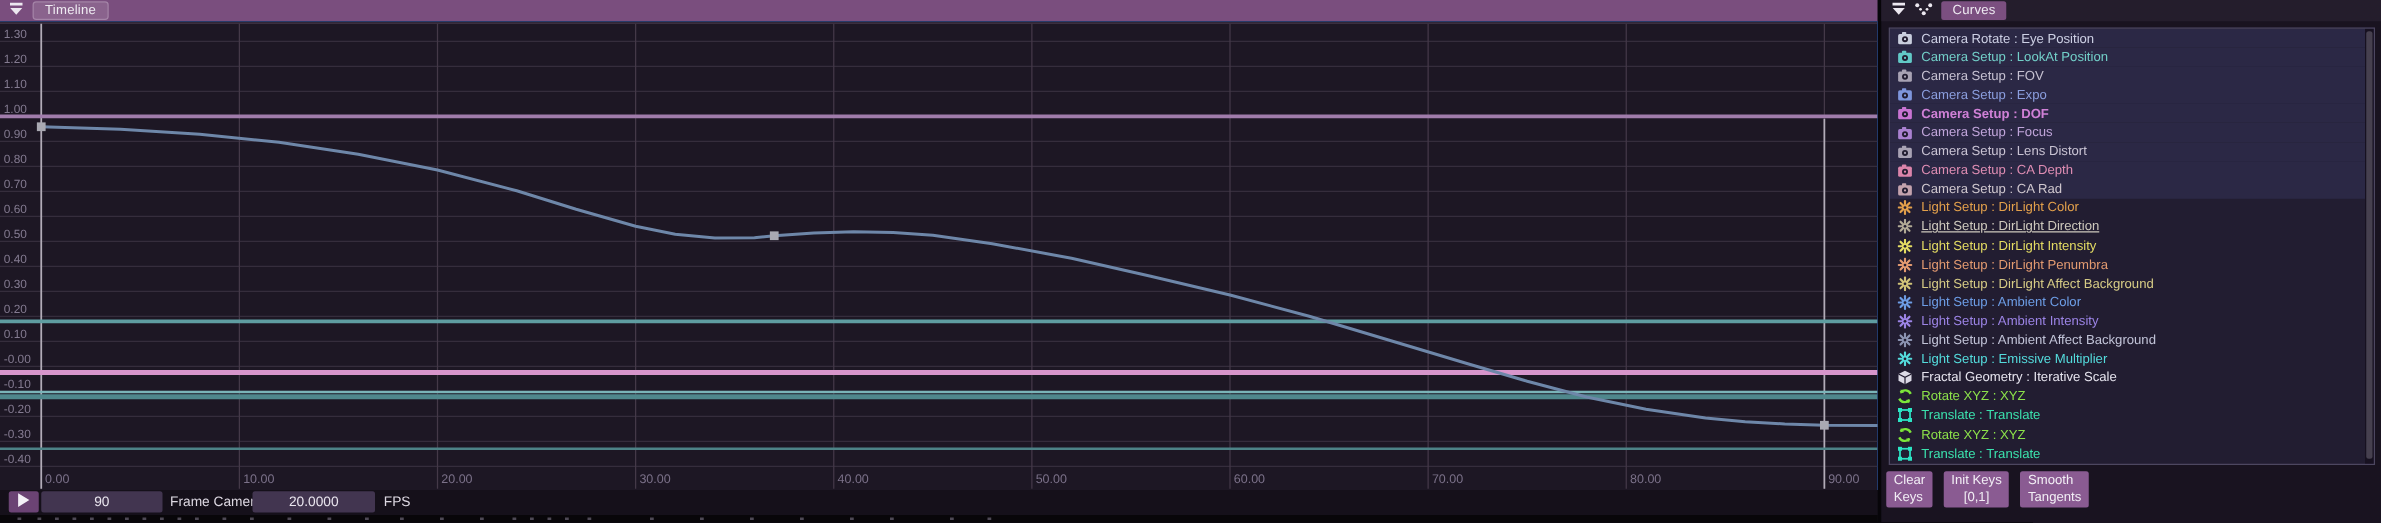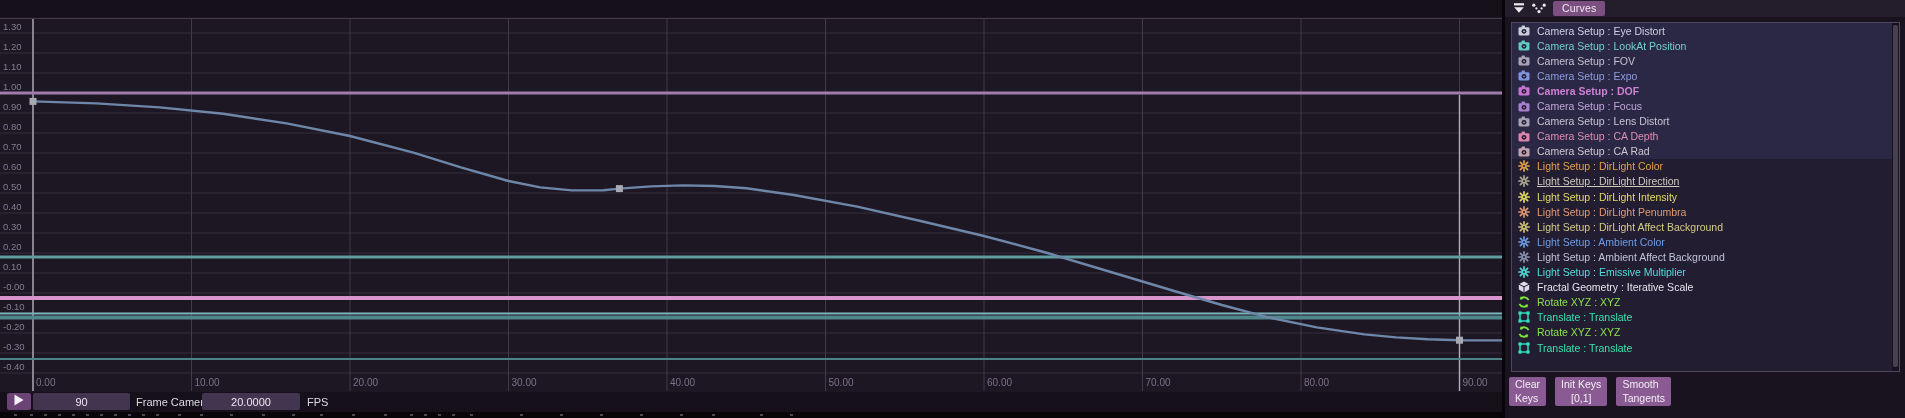--- a/index.html
+++ b/index.html
@@ -51,20 +51,31 @@
   .cbtn { background:#8a5b92; color:#f2eef5; border:none; border-radius:2px; font-size:10.5px;
           line-height:13.5px; padding:1px 6px; text-align:left; font-family:inherit; cursor:pointer; }
   .cbtn.center { text-align:center; }
 </style>
 </head>
 <body>
 
 <div class="root">
 
   <section class="panel timeline-panel">
+    <header class="tl-header">
+      <span class="icon">
+        <svg width="12" height="12" viewBox="0 0 12 12">
+            <rect x="1" y="1.2" width="10" height="2.2" fill="#ece8f0"></rect>
+            <polygon points="1.2,5.3 10.8,5.3 6,10.8" fill="#ece8f0"></polygon>
+          </svg>
+      </span>
+      <div class="tab tl-tab">
+        <span>Timeline</span>
+      </div>
+    </header>
 
     <div class="graph">
       <svg id="graph-svg" width="1502" height="375">
           <rect x="0" y="0" width="1502" height="375" fill="#1d1724"></rect>
           <line x1="0" y1="1.5" x2="1502" y2="1.5" stroke="#443948" stroke-width="1"></line>
           <line x1="0" y1="15.999999999999993" x2="1502" y2="15.999999999999993" stroke="#352d3c" stroke-width="1"></line>
           <line x1="0" y1="36.00000000000001" x2="1502" y2="36.00000000000001" stroke="#352d3c" stroke-width="1"></line>
           <line x1="0" y1="55.999999999999986" x2="1502" y2="55.999999999999986" stroke="#352d3c" stroke-width="1"></line>
           <line x1="0" y1="76" x2="1502" y2="76" stroke="#352d3c" stroke-width="1"></line>
           <line x1="0" y1="96" x2="1502" y2="96" stroke="#352d3c" stroke-width="1"></line>
@@ -209,21 +220,21 @@
     <div class="curve-list" id="curve-list">
       <div class="crow sel">
           <span class="cicon" style="color: rgb(201, 206, 222);">
             <svg width="12" height="11" viewBox="0 0 12 11">
               <rect x="0.5" y="2.2" width="11" height="8.2" rx="1.3" fill="currentColor"></rect>
               <rect x="3.6" y="0.6" width="3.4" height="2.4" rx="0.6" fill="currentColor"></rect>
               <circle cx="6" cy="6.3" r="2.4" fill="#221d31"></circle>
               <circle cx="6" cy="6.3" r="0.9" fill="currentColor"></circle>
             </svg>
           </span>
-          <span class="clabel" style="color: rgb(205, 208, 228);">Camera Setup : Eye Distort</span>
+          <span class="clabel" style="color: rgb(205, 208, 228);">Camera Rotate : Eye Position</span>
         </div>
         <div class="crow sel">
           <span class="cicon" style="color: rgb(98, 201, 199);">
             <svg width="12" height="11" viewBox="0 0 12 11">
               <rect x="0.5" y="2.2" width="11" height="8.2" rx="1.3" fill="currentColor"></rect>
               <rect x="3.6" y="0.6" width="3.4" height="2.4" rx="0.6" fill="currentColor"></rect>
               <circle cx="6" cy="6.3" r="2.4" fill="#221d31"></circle>
               <circle cx="6" cy="6.3" r="0.9" fill="currentColor"></circle>
             </svg>
           </span>
@@ -412,20 +423,39 @@
                 <line x1="2.4" y1="2.4" x2="3.9" y2="3.9"></line>
                 <line x1="8.1" y1="8.1" x2="9.6" y2="9.6"></line>
                 <line x1="8.1" y1="3.9" x2="9.6" y2="2.4"></line>
                 <line x1="2.4" y1="9.6" x2="3.9" y2="8.1"></line>
               </g>
               <circle cx="6" cy="6" r="2.6" fill="currentColor"></circle>
               <circle cx="6" cy="6" r="1.1" fill="#221d31"></circle>
             </svg>
           </span>
           <span class="clabel" style="color: rgb(109, 157, 230);">Light Setup : Ambient Color</span>
+        </div>
+        <div class="crow">
+          <span class="cicon" style="color: rgb(156, 132, 230);">
+            <svg width="12" height="12" viewBox="0 0 12 12">
+              <g stroke="currentColor" stroke-width="1.7" stroke-linecap="round">
+                <line x1="6" y1="0.9" x2="6" y2="3.1"></line>
+                <line x1="6" y1="8.9" x2="6" y2="11.1"></line>
+                <line x1="0.9" y1="6" x2="3.1" y2="6"></line>
+                <line x1="8.9" y1="6" x2="11.1" y2="6"></line>
+                <line x1="2.4" y1="2.4" x2="3.9" y2="3.9"></line>
+                <line x1="8.1" y1="8.1" x2="9.6" y2="9.6"></line>
+                <line x1="8.1" y1="3.9" x2="9.6" y2="2.4"></line>
+                <line x1="2.4" y1="9.6" x2="3.9" y2="8.1"></line>
+              </g>
+              <circle cx="6" cy="6" r="2.6" fill="currentColor"></circle>
+              <circle cx="6" cy="6" r="1.1" fill="#221d31"></circle>
+            </svg>
+          </span>
+          <span class="clabel" style="color: rgb(156, 132, 230);">Light Setup : Ambient Intensity</span>
         </div>
         <div class="crow">
           <span class="cicon" style="color: rgb(140, 148, 178);">
             <svg width="12" height="12" viewBox="0 0 12 12">
               <g stroke="currentColor" stroke-width="1.7" stroke-linecap="round">
                 <line x1="6" y1="0.9" x2="6" y2="3.1"></line>
                 <line x1="6" y1="8.9" x2="6" y2="11.1"></line>
                 <line x1="0.9" y1="6" x2="3.1" y2="6"></line>
                 <line x1="8.9" y1="6" x2="11.1" y2="6"></line>
                 <line x1="2.4" y1="2.4" x2="3.9" y2="3.9"></line>

